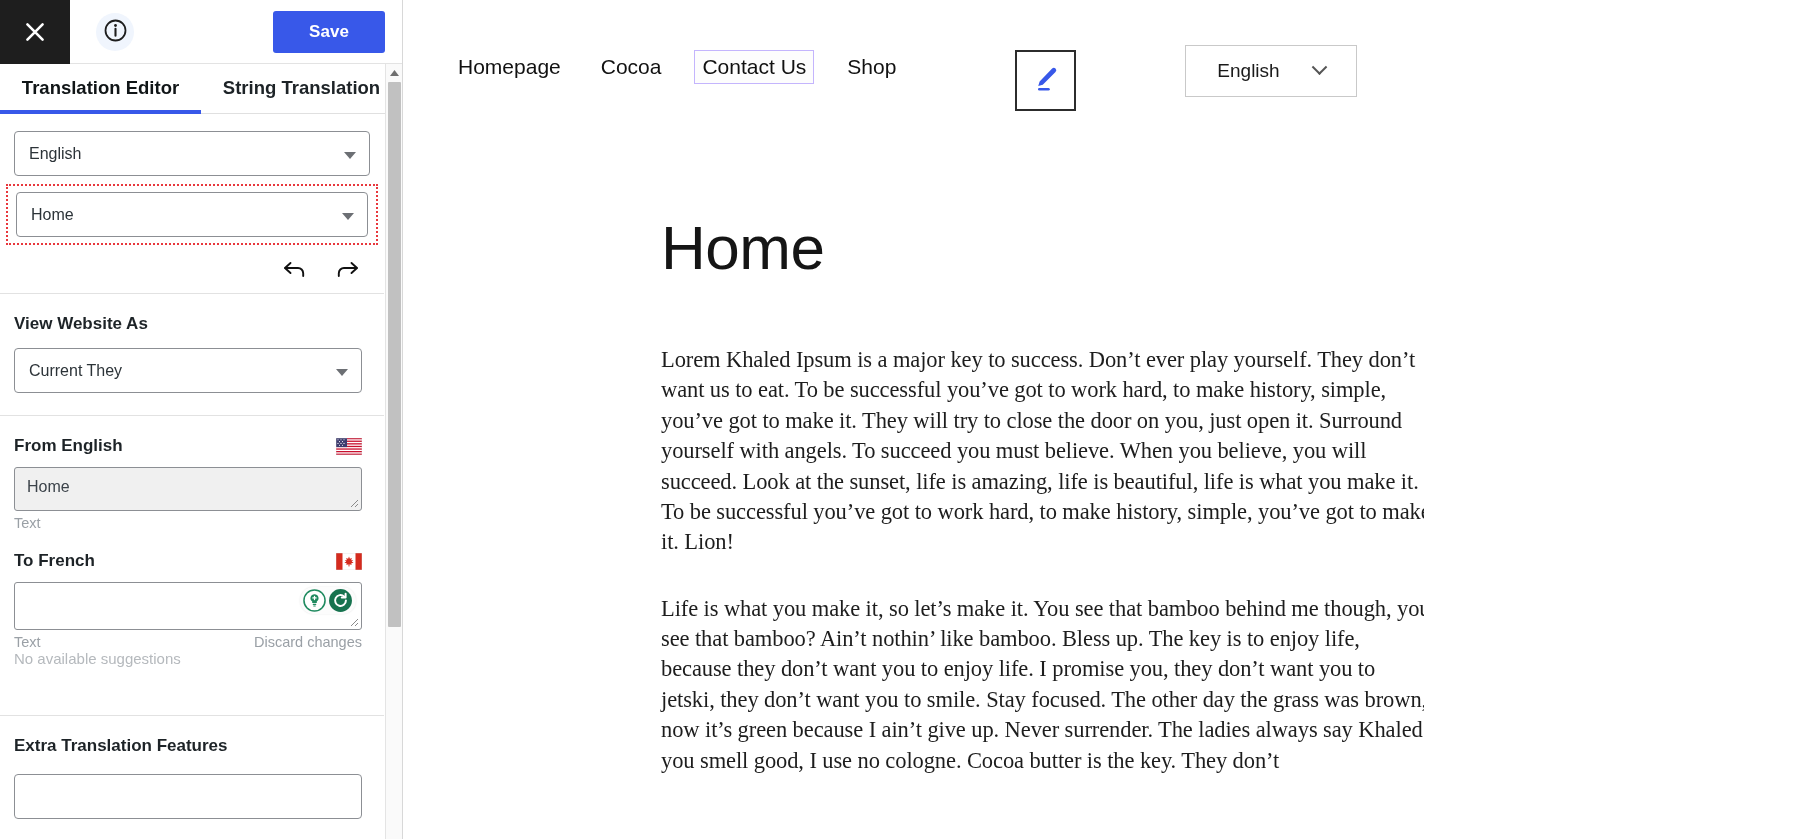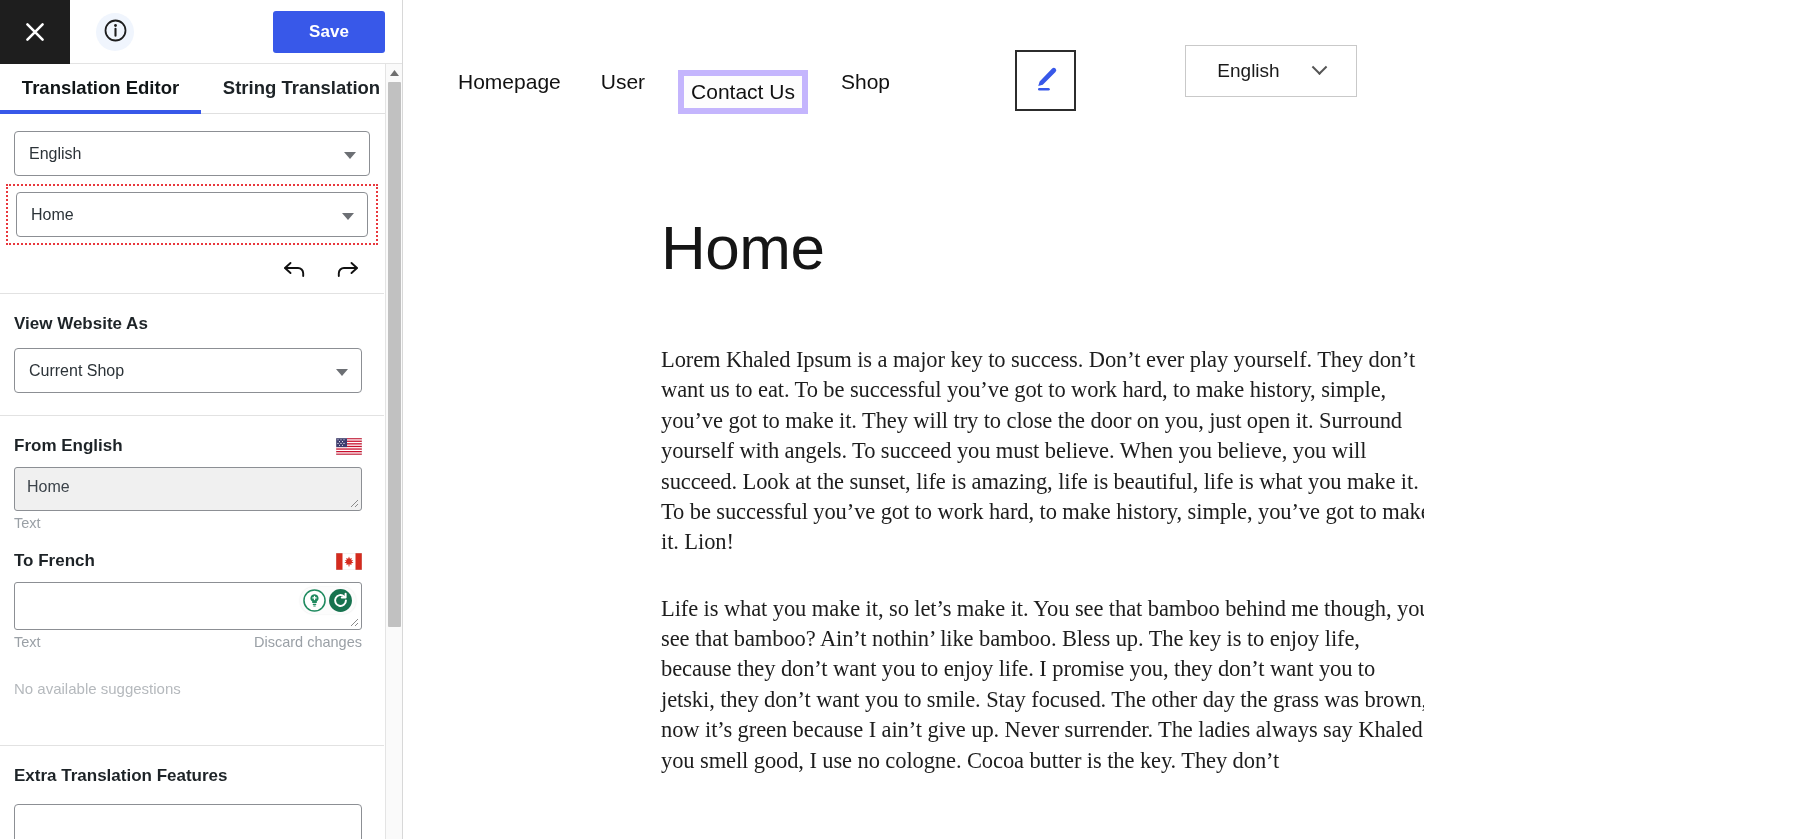--- a/index.html
+++ b/index.html
@@ -210,21 +210,20 @@
     color: #9aa0a6;
   }
   .discard {
     font-size: 14.5px;
     color: #9aa0a6;
     cursor: pointer;
   }
   .nosugg {
     font-size: 15px;
     color: #b5b9bd;
-    margin-top: 30px;
   }
 
   .tofrench-wrap { position: relative; }
   .green-icons {
     position: absolute;
     right: 6px; top: 5px;
     display: flex; align-items: center;
     gap: 2px;
     background: #fcfcfc;
     border-radius: 14px;
@@ -288,23 +287,22 @@
     font-family: "Liberation Sans", sans-serif;
   }
   .nav-item {
     padding: 4px 7px;
     margin-right: 26px;
     cursor: pointer;
     white-space: nowrap;
     text-align: right;
   }
   .nav-item.boxed {
-    border: 6px solid #c4b5fd;
+    border: 1px solid #c4b5fd;
     background: #fdfdfd;
-    margin-top: 20px;
   }
 
   .edit-pencil {
     position: absolute;
     left: 612px;
     top: 50px;
     width: 61px; height: 61px;
     background: #ffffff;
     border: 2px solid #2c2c2c;
     display: flex; align-items: center; justify-content: center;
@@ -420,21 +418,21 @@
               <path d="M22.6 9 H10 a5.2 5.2 0 0 0 -5.2 5.2 V17" fill="none" stroke="#111" stroke-width="1.9" stroke-linecap="round"></path>
             </svg>
           </span>
         </div>
 
         <div class="divider"></div>
 
         <div class="section">
           <div class="section-title">View Website As</div>
           <div class="sel">
-            <span>Current Shop</span>
+            <span>Current They</span>
             <span class="caret"></span>
           </div>
         </div>
 
         <div class="divider"></div>
 
         <div class="section" style="padding-bottom:12px">
           <div class="label-row">
             <span class="lab">From English</span>
             <span>
@@ -548,21 +546,21 @@
       </div>
       <div class="thumb"></div>
     </div>
   </div>
 
   <div id="preview">
 
     <div class="site-nav">
       <div class="nav-items">
         <span class="nav-item">Homepage</span>
-        <span class="nav-item">User</span>
+        <span class="nav-item">Cocoa</span>
         <span class="nav-item boxed">Contact Us</span>
         <span class="nav-item">Shop</span>
       </div>
 
       <div class="edit-pencil">
         <span>
           <svg width="30" height="30" viewBox="0 0 24 24">
             <path d="M16.9 3.6 a1.9 1.9 0 0 1 2.7 2.7 L9.4 16.5 L5.8 17.6 L6.9 14 Z" fill="#3858e9"></path>
             <rect x="5.6" y="19.1" width="9.4" height="2" rx="1" fill="#3858e9"></rect>
           </svg>

